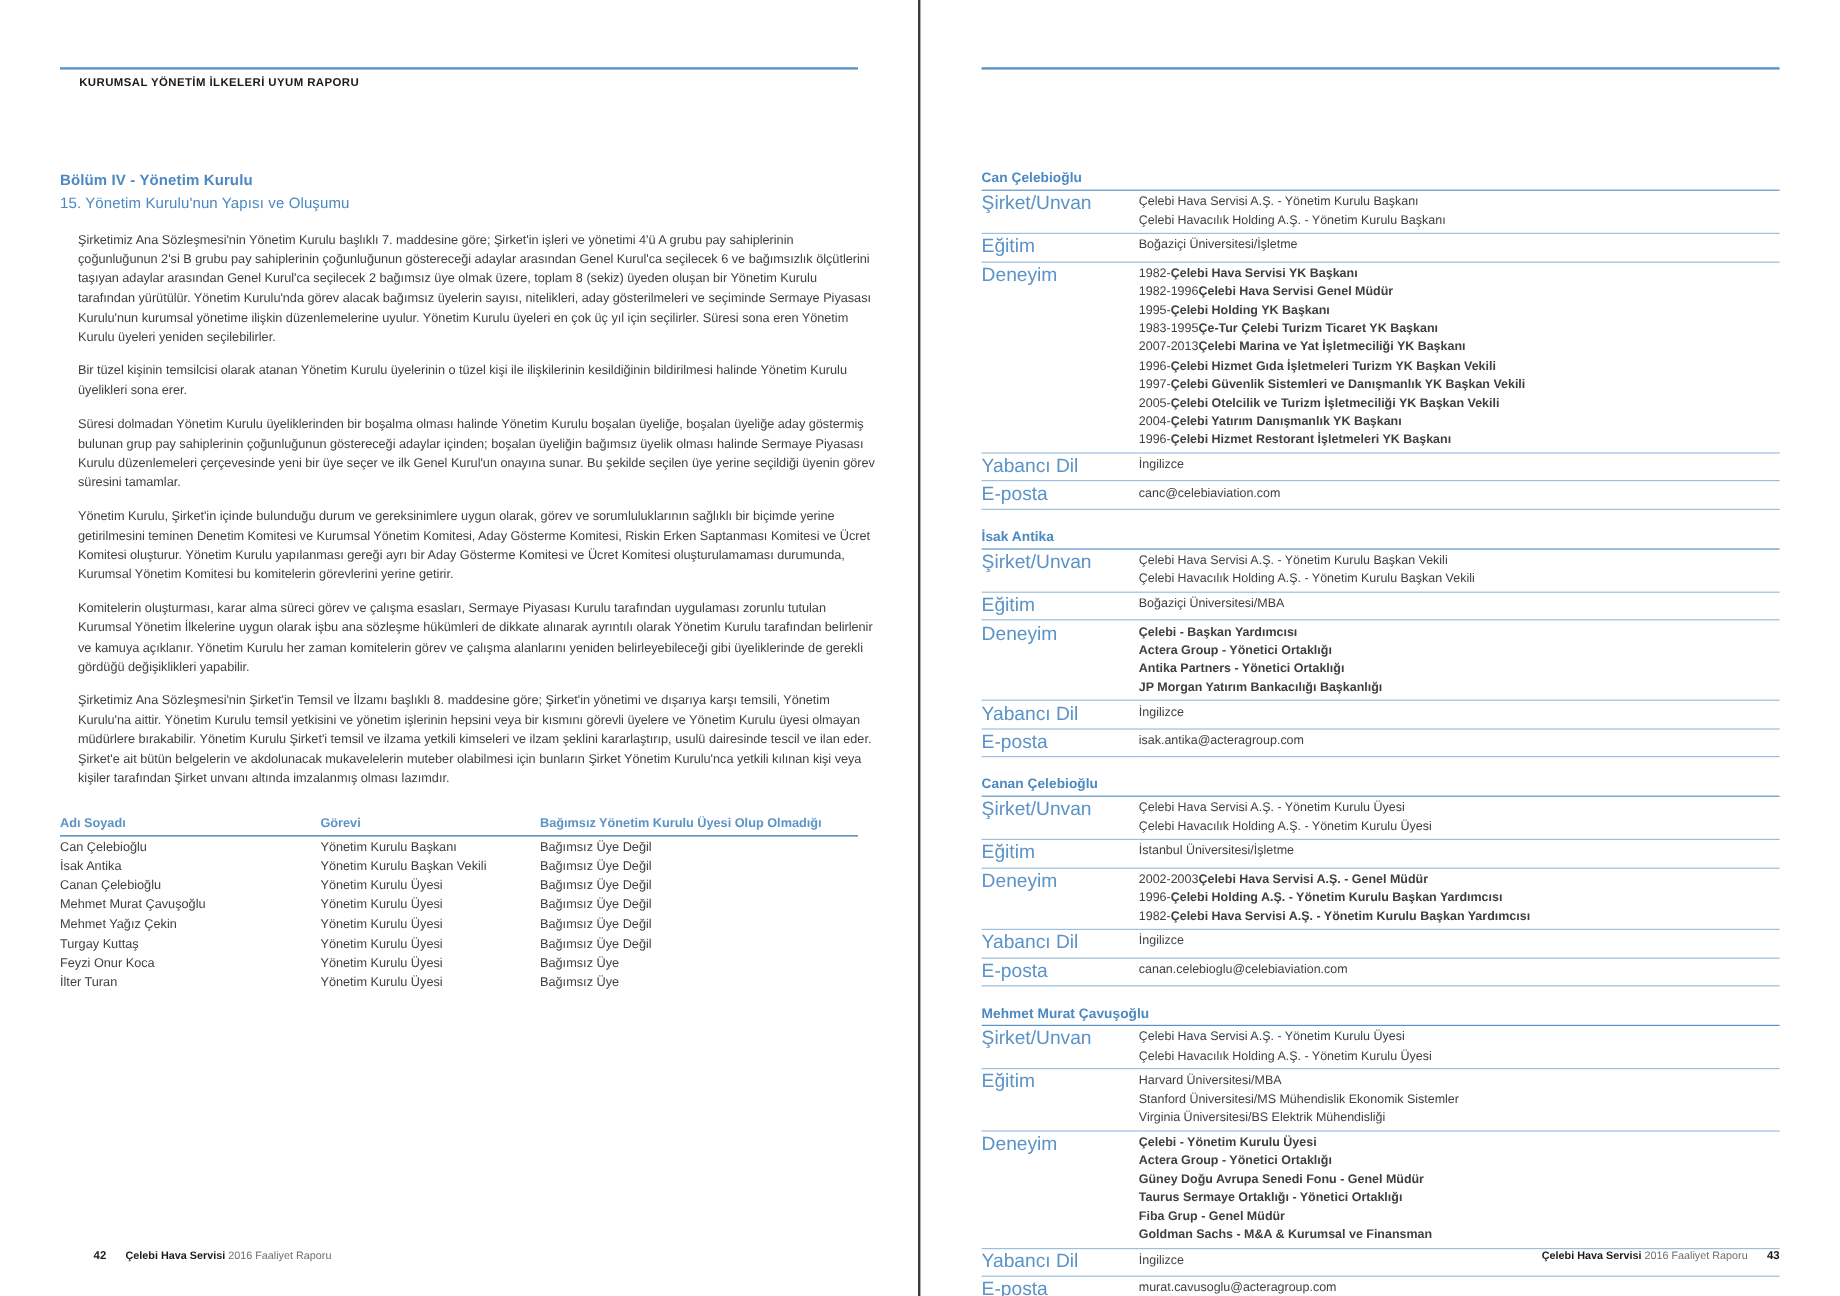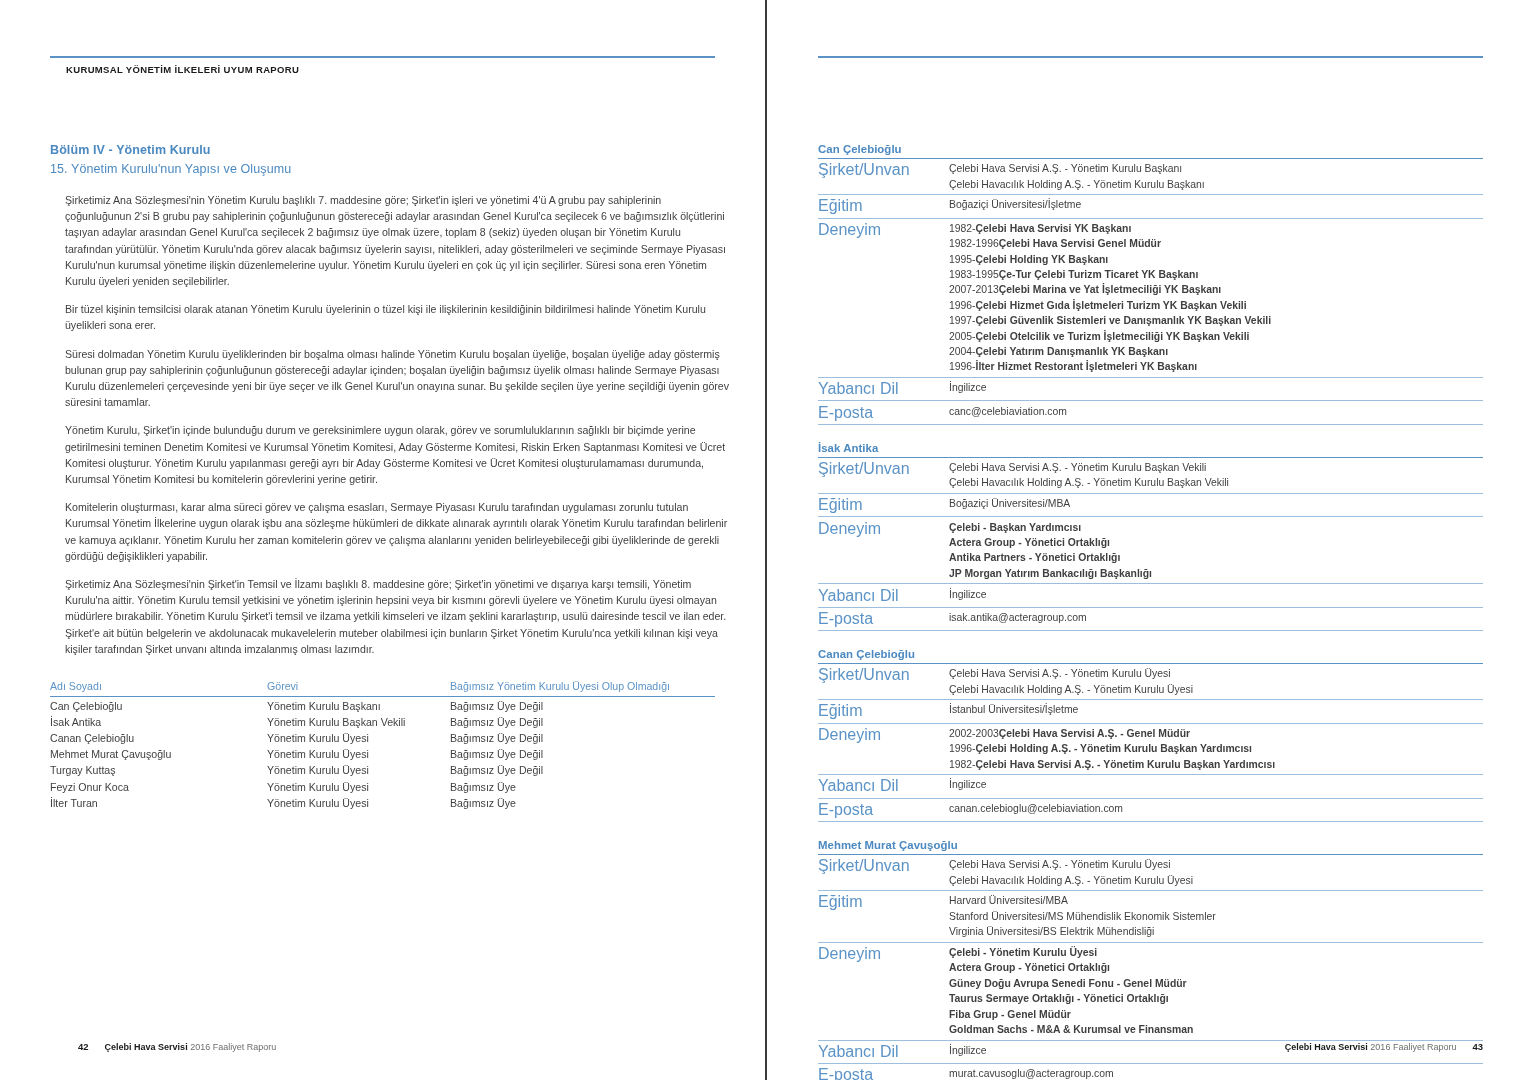--- a/index.html
+++ b/index.html
@@ -106,21 +106,21 @@
   
   .board-table {
     position: absolute;
     left: 0;
     top: 680px;
     width: 665px;
     border-collapse: collapse;
   }
   .board-table th {
     font-size: 10.6px;
-    font-weight: normal;
+    font-weight: bold;
     color: #5b93c7;
     text-align: left;
     padding: 0 0 4px 0;
     border-bottom: 1.4px solid #5b93c7;
   }
   .board-table td {
     font-size: 10.6px;
     color: #3f3f3f;
     text-align: left;
     padding: 2.6px 0 0.6px 0;
@@ -265,20 +265,25 @@
               <td class="bt-c1">Canan Çelebioğlu</td>
               <td class="bt-c2">Yönetim Kurulu Üyesi</td>
               <td class="bt-c3">Bağımsız Üye Değil</td>
             </tr>
             <tr>
               <td class="bt-c1">Mehmet Murat Çavuşoğlu</td>
               <td class="bt-c2">Yönetim Kurulu Üyesi</td>
               <td class="bt-c3">Bağımsız Üye Değil</td>
             </tr>
             <tr>
+              <td class="bt-c1">Mehmet Yağız Çekin</td>
+              <td class="bt-c2">Yönetim Kurulu Üyesi</td>
+              <td class="bt-c3">Bağımsız Üye Değil</td>
+            </tr>
+            <tr>
               <td class="bt-c1">Turgay Kuttaş</td>
               <td class="bt-c2">Yönetim Kurulu Üyesi</td>
               <td class="bt-c3">Bağımsız Üye Değil</td>
             </tr>
             <tr>
               <td class="bt-c1">Feyzi Onur Koca</td>
               <td class="bt-c2">Yönetim Kurulu Üyesi</td>
               <td class="bt-c3">Bağımsız Üye</td>
             </tr>
             <tr>
@@ -324,21 +329,21 @@
                   <td class="val">
                     <span class="line exp-row"><span class="exp-year">1982-</span><span class="exp-desc">Çelebi Hava Servisi YK Başkanı</span></span>
                     <span class="line exp-row"><span class="exp-year">1982-1996</span><span class="exp-desc">Çelebi Hava Servisi Genel Müdür</span></span>
                     <span class="line exp-row"><span class="exp-year">1995-</span><span class="exp-desc">Çelebi Holding YK Başkanı</span></span>
                     <span class="line exp-row"><span class="exp-year">1983-1995</span><span class="exp-desc">Çe-Tur Çelebi Turizm Ticaret YK Başkanı</span></span>
                     <span class="line exp-row"><span class="exp-year">2007-2013</span><span class="exp-desc">Çelebi Marina ve Yat İşletmeciliği YK Başkanı</span></span>
                     <span class="line exp-row"><span class="exp-year">1996-</span><span class="exp-desc">Çelebi Hizmet Gıda İşletmeleri Turizm YK Başkan Vekili</span></span>
                     <span class="line exp-row"><span class="exp-year">1997-</span><span class="exp-desc">Çelebi Güvenlik Sistemleri ve Danışmanlık YK Başkan Vekili</span></span>
                     <span class="line exp-row"><span class="exp-year">2005-</span><span class="exp-desc">Çelebi Otelcilik ve Turizm İşletmeciliği YK Başkan Vekili</span></span>
                     <span class="line exp-row"><span class="exp-year">2004-</span><span class="exp-desc">Çelebi Yatırım Danışmanlık YK Başkanı</span></span>
-                    <span class="line exp-row"><span class="exp-year">1996-</span><span class="exp-desc">İlter Hizmet Restorant İşletmeleri YK Başkanı</span></span>
+                    <span class="line exp-row"><span class="exp-year">1996-</span><span class="exp-desc">Çelebi Hizmet Restorant İşletmeleri YK Başkanı</span></span>
                   </td>
                 </tr>
                 <tr>
                   <td class="lbl">Yabancı Dil</td>
                   <td class="val">
                     <span class="line">İngilizce</span>
                   </td>
                 </tr>
                 <tr>
                   <td class="lbl">E-posta</td>

